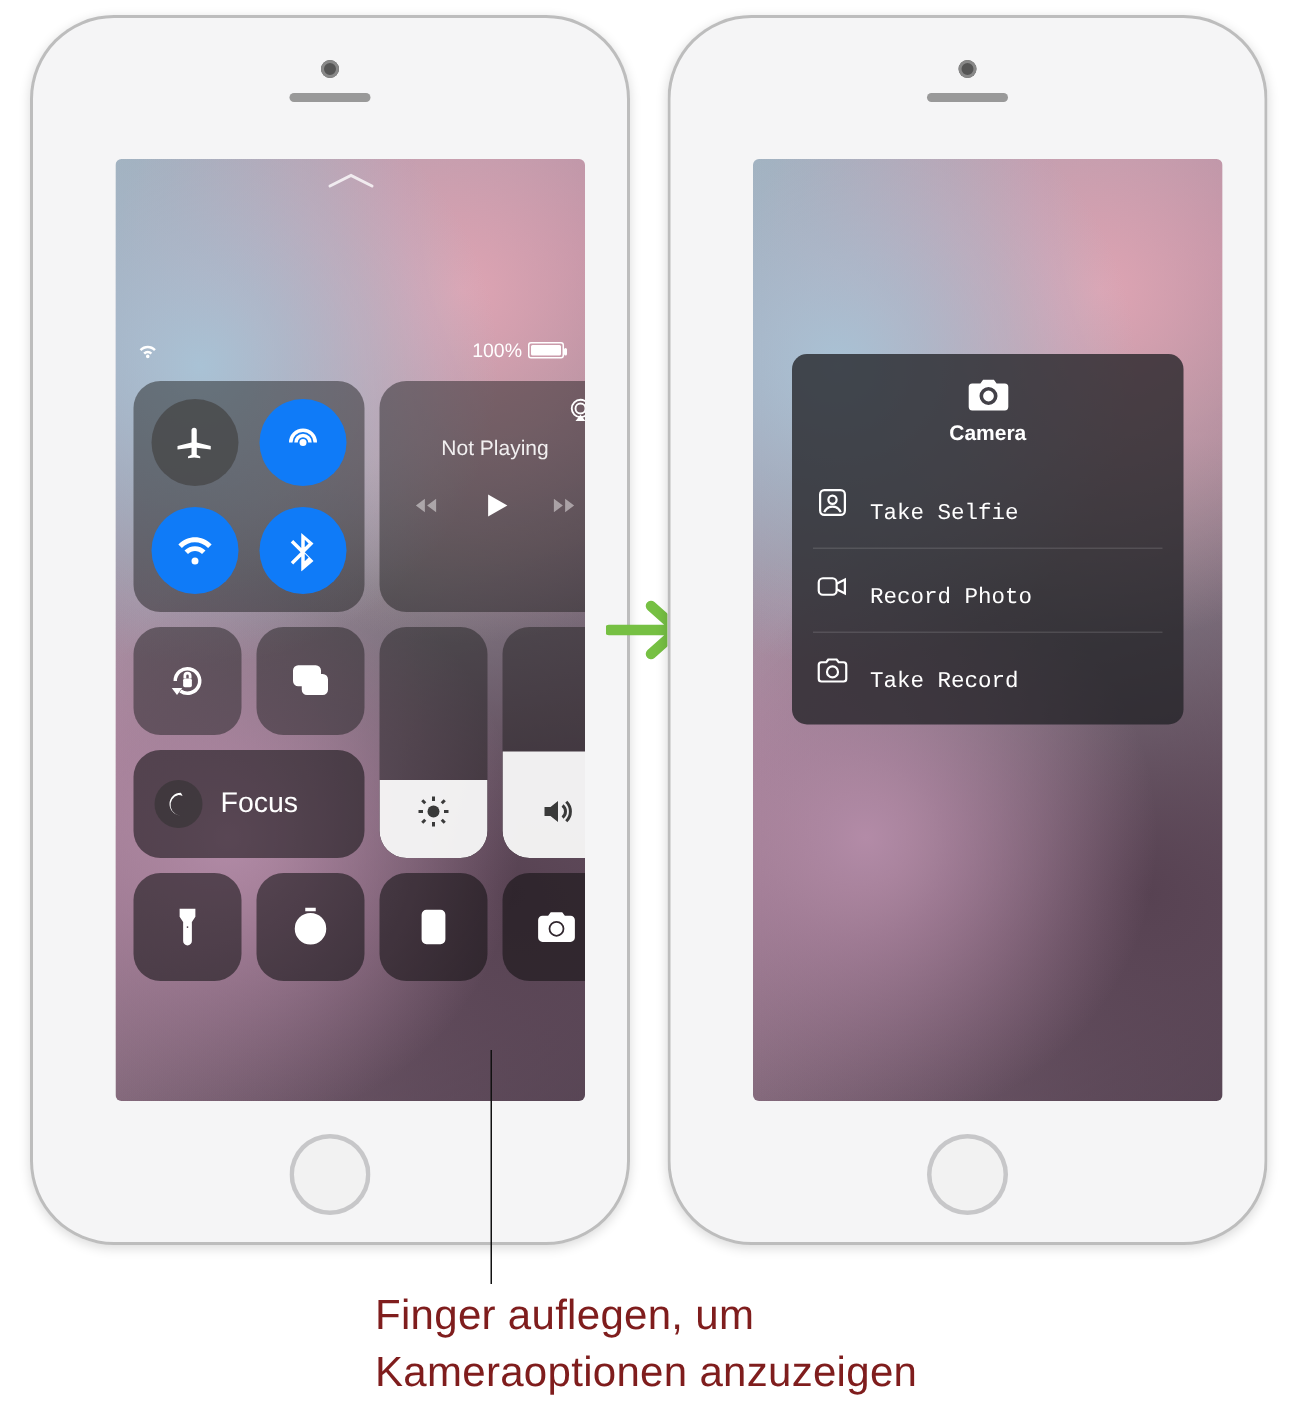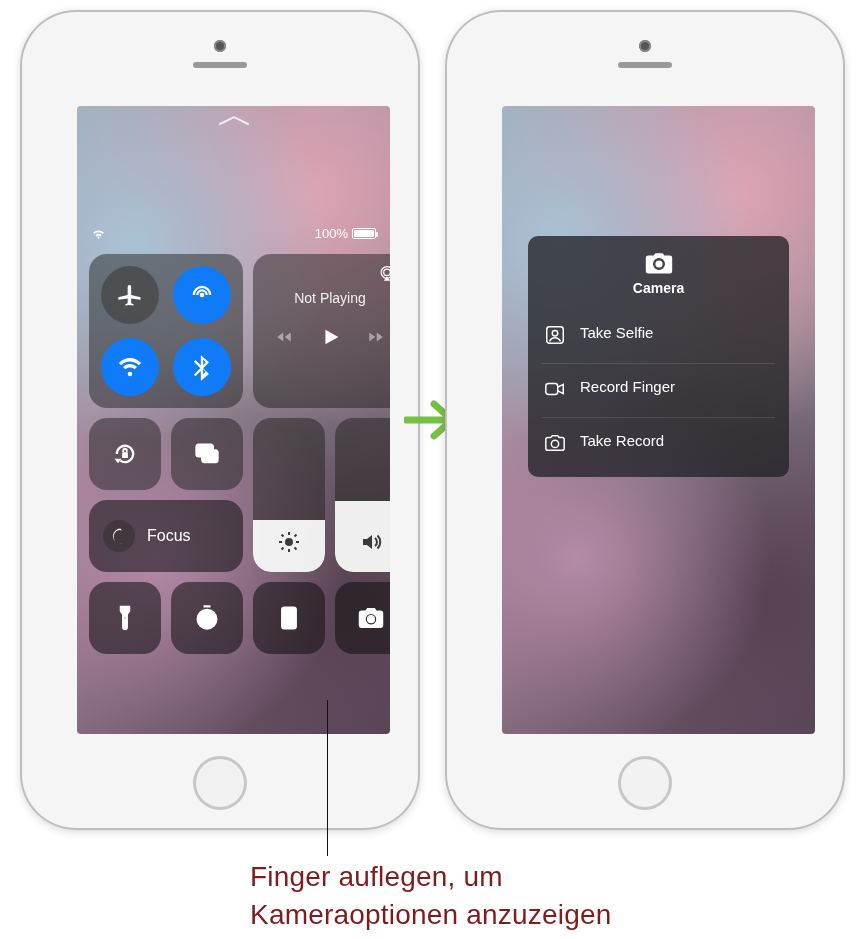--- a/index.html
+++ b/index.html
@@ -109,21 +109,21 @@
   .airplay-corner svg { width:20px; height:20px; stroke:#fff; fill:none; stroke-width:1.5; }
   .np-label { color:rgba(255,255,255,.9); font-size:14px; margin-top:-20px; }
   .media-controls { display:flex; gap:26px; align-items:center; }
   .media-controls .ctrl svg { width:18px; height:18px; fill:rgba(255,255,255,.45); }
   .media-controls .play svg { width:22px; height:22px; fill:#fff; }
 
   .lock-tile   { grid-column:1; grid-row:3; }
   .mirror-tile { grid-column:2; grid-row:3; }
   .focus-tile  { grid-column:1 / span 2; grid-row:4; justify-content:flex-start; padding-left:14px; gap:12px; }
   .focus-tile .ficon { width:32px; height:32px; border-radius:50%; background:rgba(50,50,50,.6); display:flex; align-items:center; justify-content:center; }
-  .focus-tile .flabel { font-size:16px;text-align:right; }
+  .focus-tile .flabel { font-size:19px;text-align:right; }
 
   .bright-tile { grid-column:3; grid-row:3 / span 2; flex-direction:column; justify-content:flex-end; padding-bottom:14px; overflow:hidden; }
   .vol-tile    { grid-column:4; grid-row:3 / span 2; flex-direction:column; justify-content:flex-end; padding-bottom:14px; overflow:hidden; }
   .slider-fill { position:absolute; left:0; right:0; bottom:0; background:rgba(255,255,255,.92); border-radius:0 0 18px 18px; }
   .bright-tile .slider-fill { height:34%; }
   .vol-tile .slider-fill { height:46%; }
   .slider-icon { position:relative; z-index:1; }
   .slider-icon svg { width:24px; height:24px; fill:#3a3a3a; }
 
   .flash-tile  { grid-column:1; grid-row:5; }
@@ -139,24 +139,25 @@
     background: rgba(35,35,38,.78);
     border-radius:10px;
     color:#fff;
     overflow:hidden;
   }
   .popup-header { text-align:center; padding:16px 0 14px; }
   .popup-header svg { width:30px; height:24px; fill:#fff; display:block; margin:0 auto 4px; }
   .popup-title { font-size:14px; font-weight:600; }
   .popup-list { padding: 0 14px 6px; }
   .popup-item {
-    display:flex; align-items:flex-start; gap:14px;
+    display:flex; align-items:flex-end; gap:14px;
     padding:14px 2px;
     border-top:1px solid rgba(255,255,255,.12);
     font-size:15px;
+    font-family:Liberation Mono, monospace;
   }
   .popup-item:first-child { border-top:none; }
   .popup-item svg { width:22px; height:22px; fill:none; stroke:#fff; stroke-width:1.6; }
 
   
   .arrow {
     position:absolute; top:398px; left:404px;
     color:#76c043;
   }
   .arrow svg { width:60px; height:44px; }
@@ -373,21 +374,21 @@
             </span>
             <span>Take Selfie</span>
           </div>
           <div class="popup-item">
             <span>
               <svg viewBox="0 0 24 24">
                   <rect x="2" y="6" width="13" height="12" rx="3"></rect>
                   <path d="M15 10l6-3v10l-6-3"></path>
                 </svg>
             </span>
-            <span>Record Finger</span>
+            <span>Record Photo</span>
           </div>
           <div class="popup-item">
             <span>
               <svg viewBox="0 0 24 24">
                   <path d="M9 4L7.5 6H4a2 2 0 00-2 2v10a2 2 0 002 2h16a2 2 0 002-2V8a2 2 0 00-2-2h-3.5L15 4H9z"></path>
                   <circle cx="12" cy="13" r="4"></circle>
                 </svg>
             </span>
             <span>Take Record</span>
           </div>

